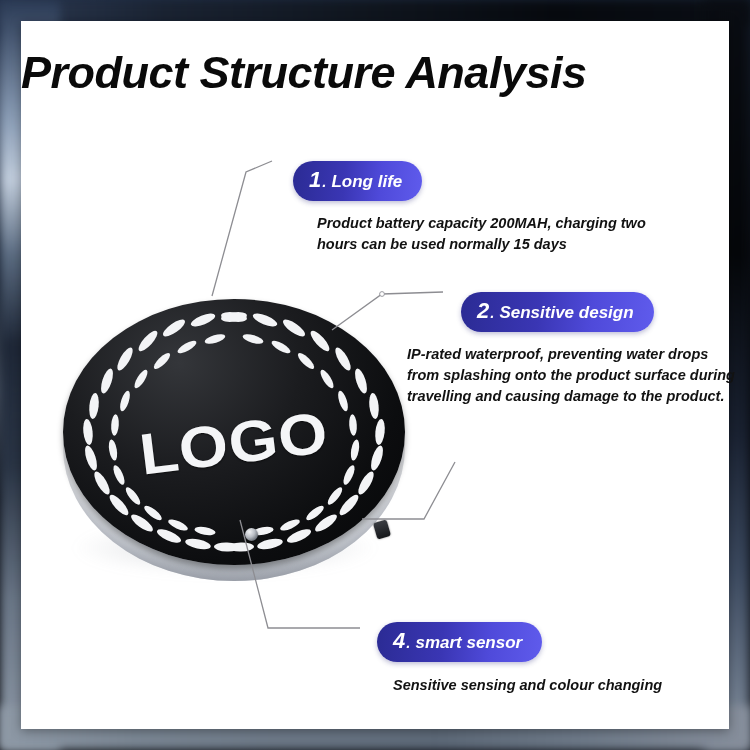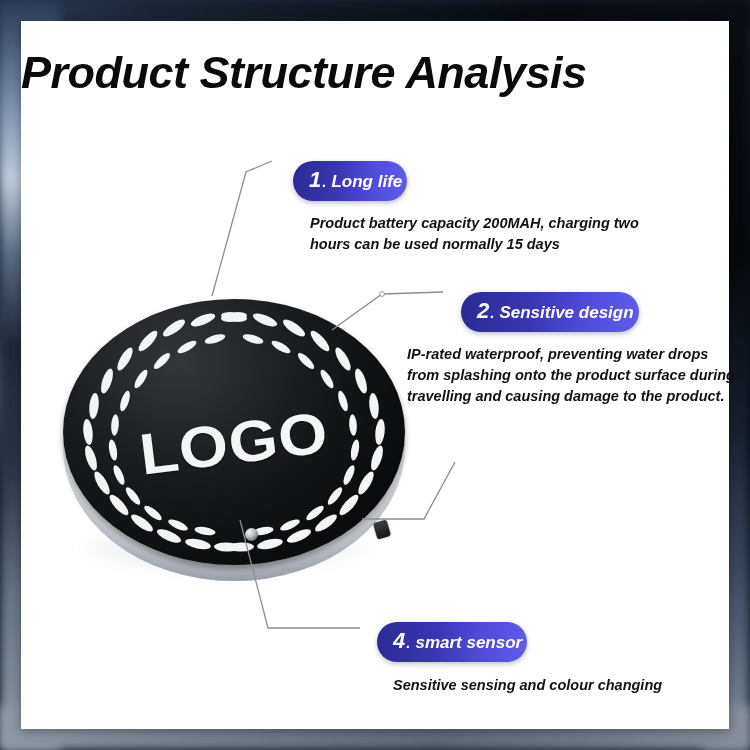--- a/index.html
+++ b/index.html
@@ -163,21 +163,21 @@
     left: 0; top: 0;
     width: 750px; height: 750px;
     pointer-events: none;
   }
 
   
   .callout { position: absolute; }
   .badge {
     display: inline-block;
     border-radius: 999px;
-    padding: 6px 5px 8px 16px;
+    padding: 6px 20px 8px 16px;
     background: linear-gradient(95deg, #2b2b94 0%, #3a36b4 40%, #4f4ada 68%, #5f5bec 100%);
     color: #ffffff;
     font-style: italic;
     font-weight: 700;
     font-size: 17px;
     white-space: nowrap;
     box-shadow: 0 2px 5px rgba(40,40,120,0.30);
   }
   .badge .num {
     font-size: 22px;
@@ -192,21 +192,21 @@
   .body-text {
     font-style: italic;
     font-weight: 700;
     font-size: 14.5px;
     line-height: 1.45;
     color: #121212;
     white-space: pre-line;
   }
 
   #c1 { left: 272px; top: 140px; }
-  #c1 .body-text { margin-top: 12px; margin-left: 17px; width: 360px; }
+  #c1 .body-text { margin-top: 12px; margin-left: 24px; width: 360px; }
 
   #c2 { left: 440px; top: 271px; }
   #c2 .body-text { margin-top: 12px; margin-left: -54px; width: 345px; }
 
   #c3 { left: 447px; top: 429px; }
   #c3 .body-text { margin-top: 12px; margin-left: 15px; width: 252px; }
 
   #c4 { left: 356px; top: 601px; }
   #c4 .body-text { margin-top: 13px; margin-left: 16px; width: 300px; }
 </style>

